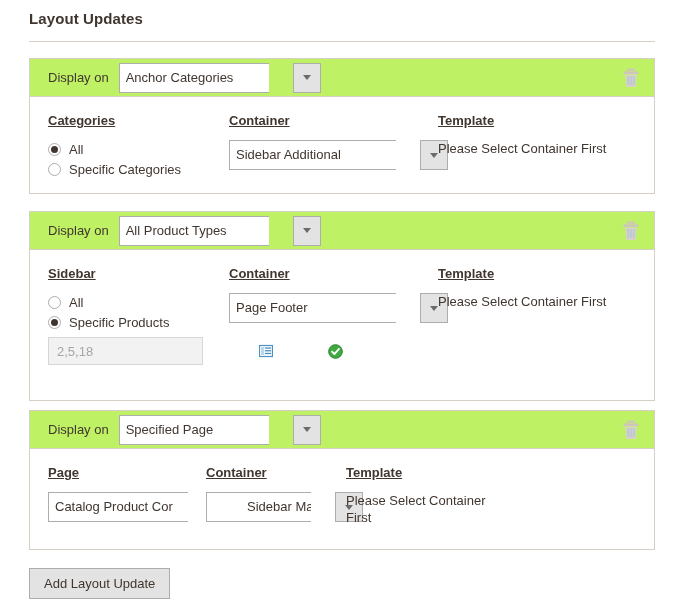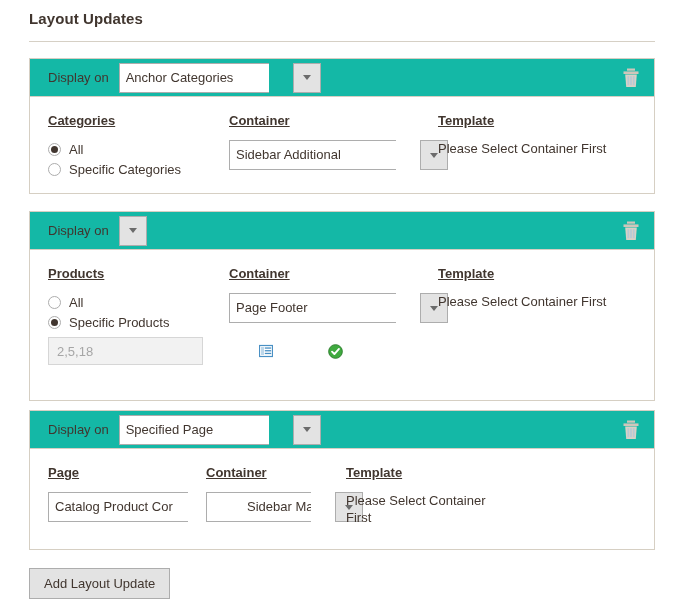--- a/index.html
+++ b/index.html
@@ -46,21 +46,21 @@
   .layout-card {
     position: absolute;
     left: 29px;
     width: 626px;
     box-sizing: border-box;
     border: 1px solid #d6cfc3;
     background: #ffffff;
   }
   .card-head {
     height: 38px;
-    background: #14b8a6;
+    background: #bef264;
     border-bottom: 1px solid #d6cfc3;
     display: flex;
     align-items: center;
     padding: 0 12px 0 18px;
     box-sizing: border-box;
     position: relative;
   }
   .card-head .lbl {
     font-size: 13px;
     color: #41362f;
@@ -296,39 +296,40 @@
           <div class="tpl-note">Please Select Container First</div>
         </div>
       </div>
     </div>
   </div>
 
   <div class="layout-card" style="top:211px;">
     <div class="card-head">
       <span class="lbl">Display on</span>
       <div class="sel head-sel">
+        <div class="sel-text">All Product Types</div>
         <div class="sel-btn">
             <span class="caret"></span>
           </div>
       </div>
       <button class="trash-btn">
         <svg viewBox="0 0 18 20" width="18" height="20">
           <rect x="5" y="0.5" width="8" height="2.2" fill="#cfc6bb"></rect>
           <rect x="1.5" y="3.4" width="15" height="2.6" fill="#cfc6bb"></rect>
           <path d="M3.2 6.6 h11.6 l-1 12.4 h-9.6 z" fill="#d9d1c6"></path>
           <rect x="5.4" y="8.2" width="1.8" height="9" fill="#b9c9d4"></rect>
           <rect x="8.1" y="8.2" width="1.8" height="9" fill="#b9c9d4"></rect>
           <rect x="10.8" y="8.2" width="1.8" height="9" fill="#b9c9d4"></rect>
         </svg>
       </button>
     </div>
     <div class="card-body" style="height:150px;">
       <div class="cols">
         <div class="col-a">
-          <div class="col-title">Products</div>
+          <div class="col-title">Sidebar</div>
           <div class="radio-row">
             <span class="radio"></span>
             <span class="radio-label">All</span>
           </div>
           <div class="radio-row">
             <span class="radio checked"></span>
             <span class="radio-label">Specific Products</span>
           </div>
         </div>
         <div class="col-b">

